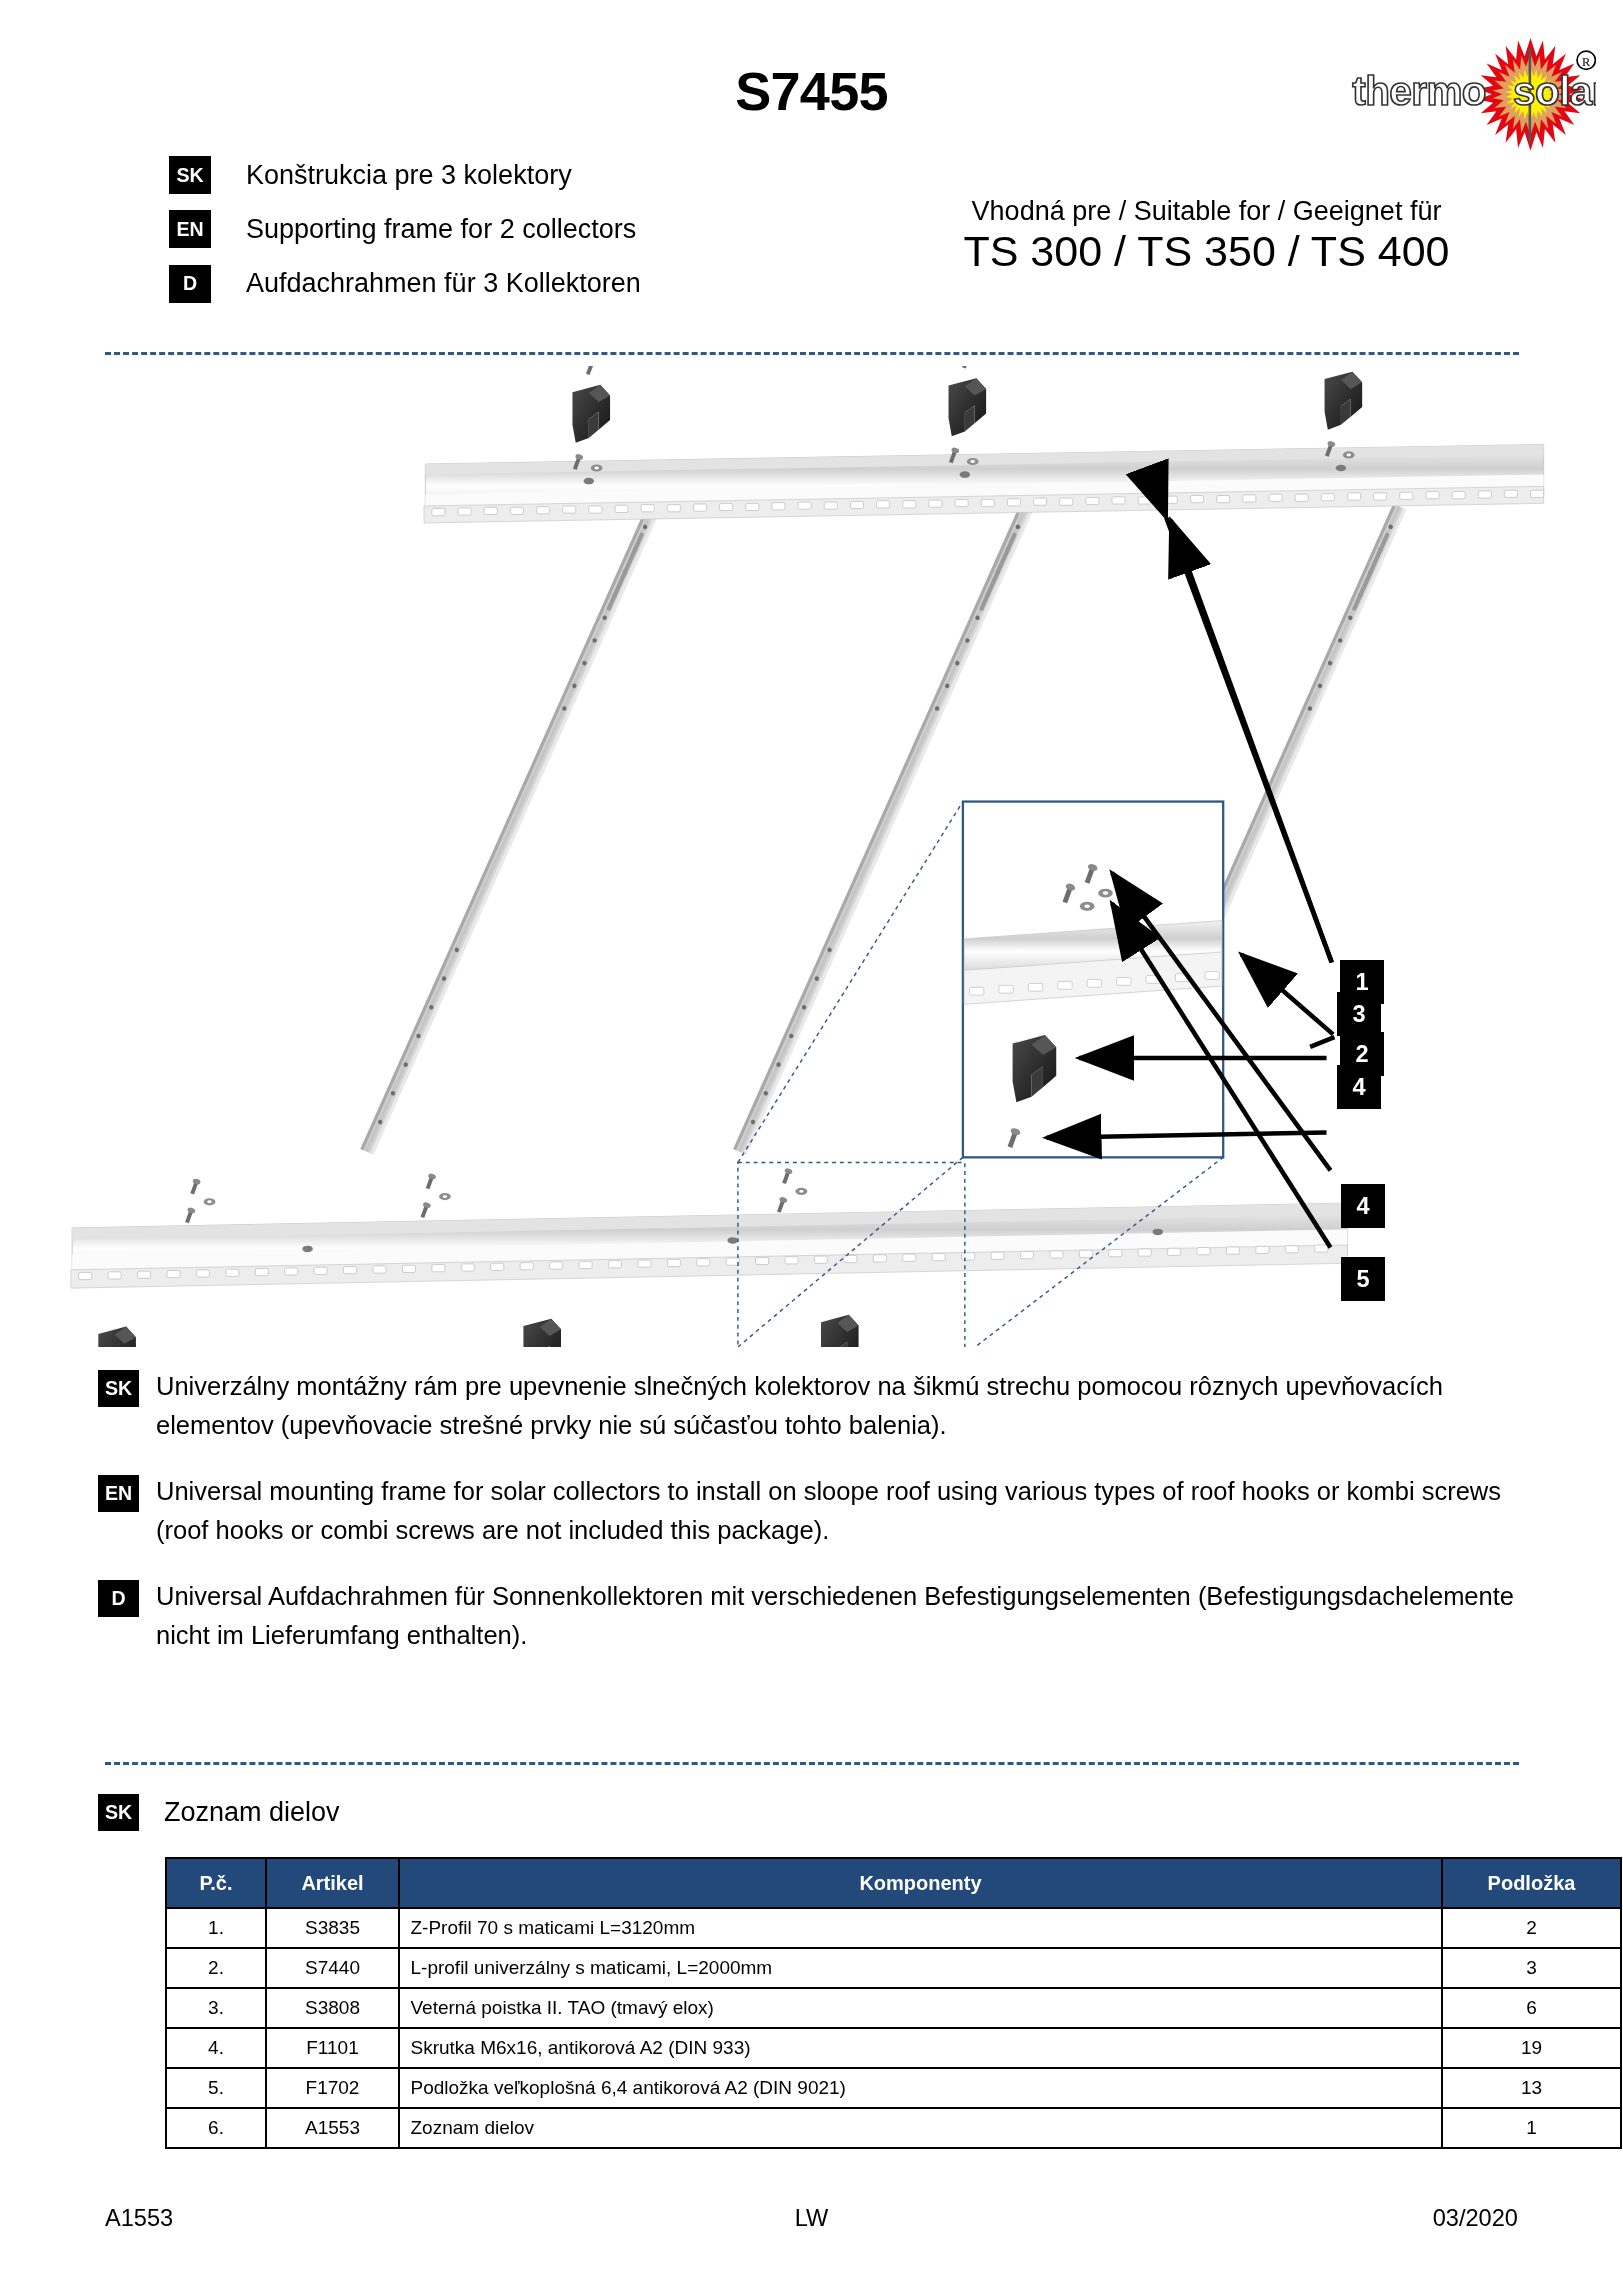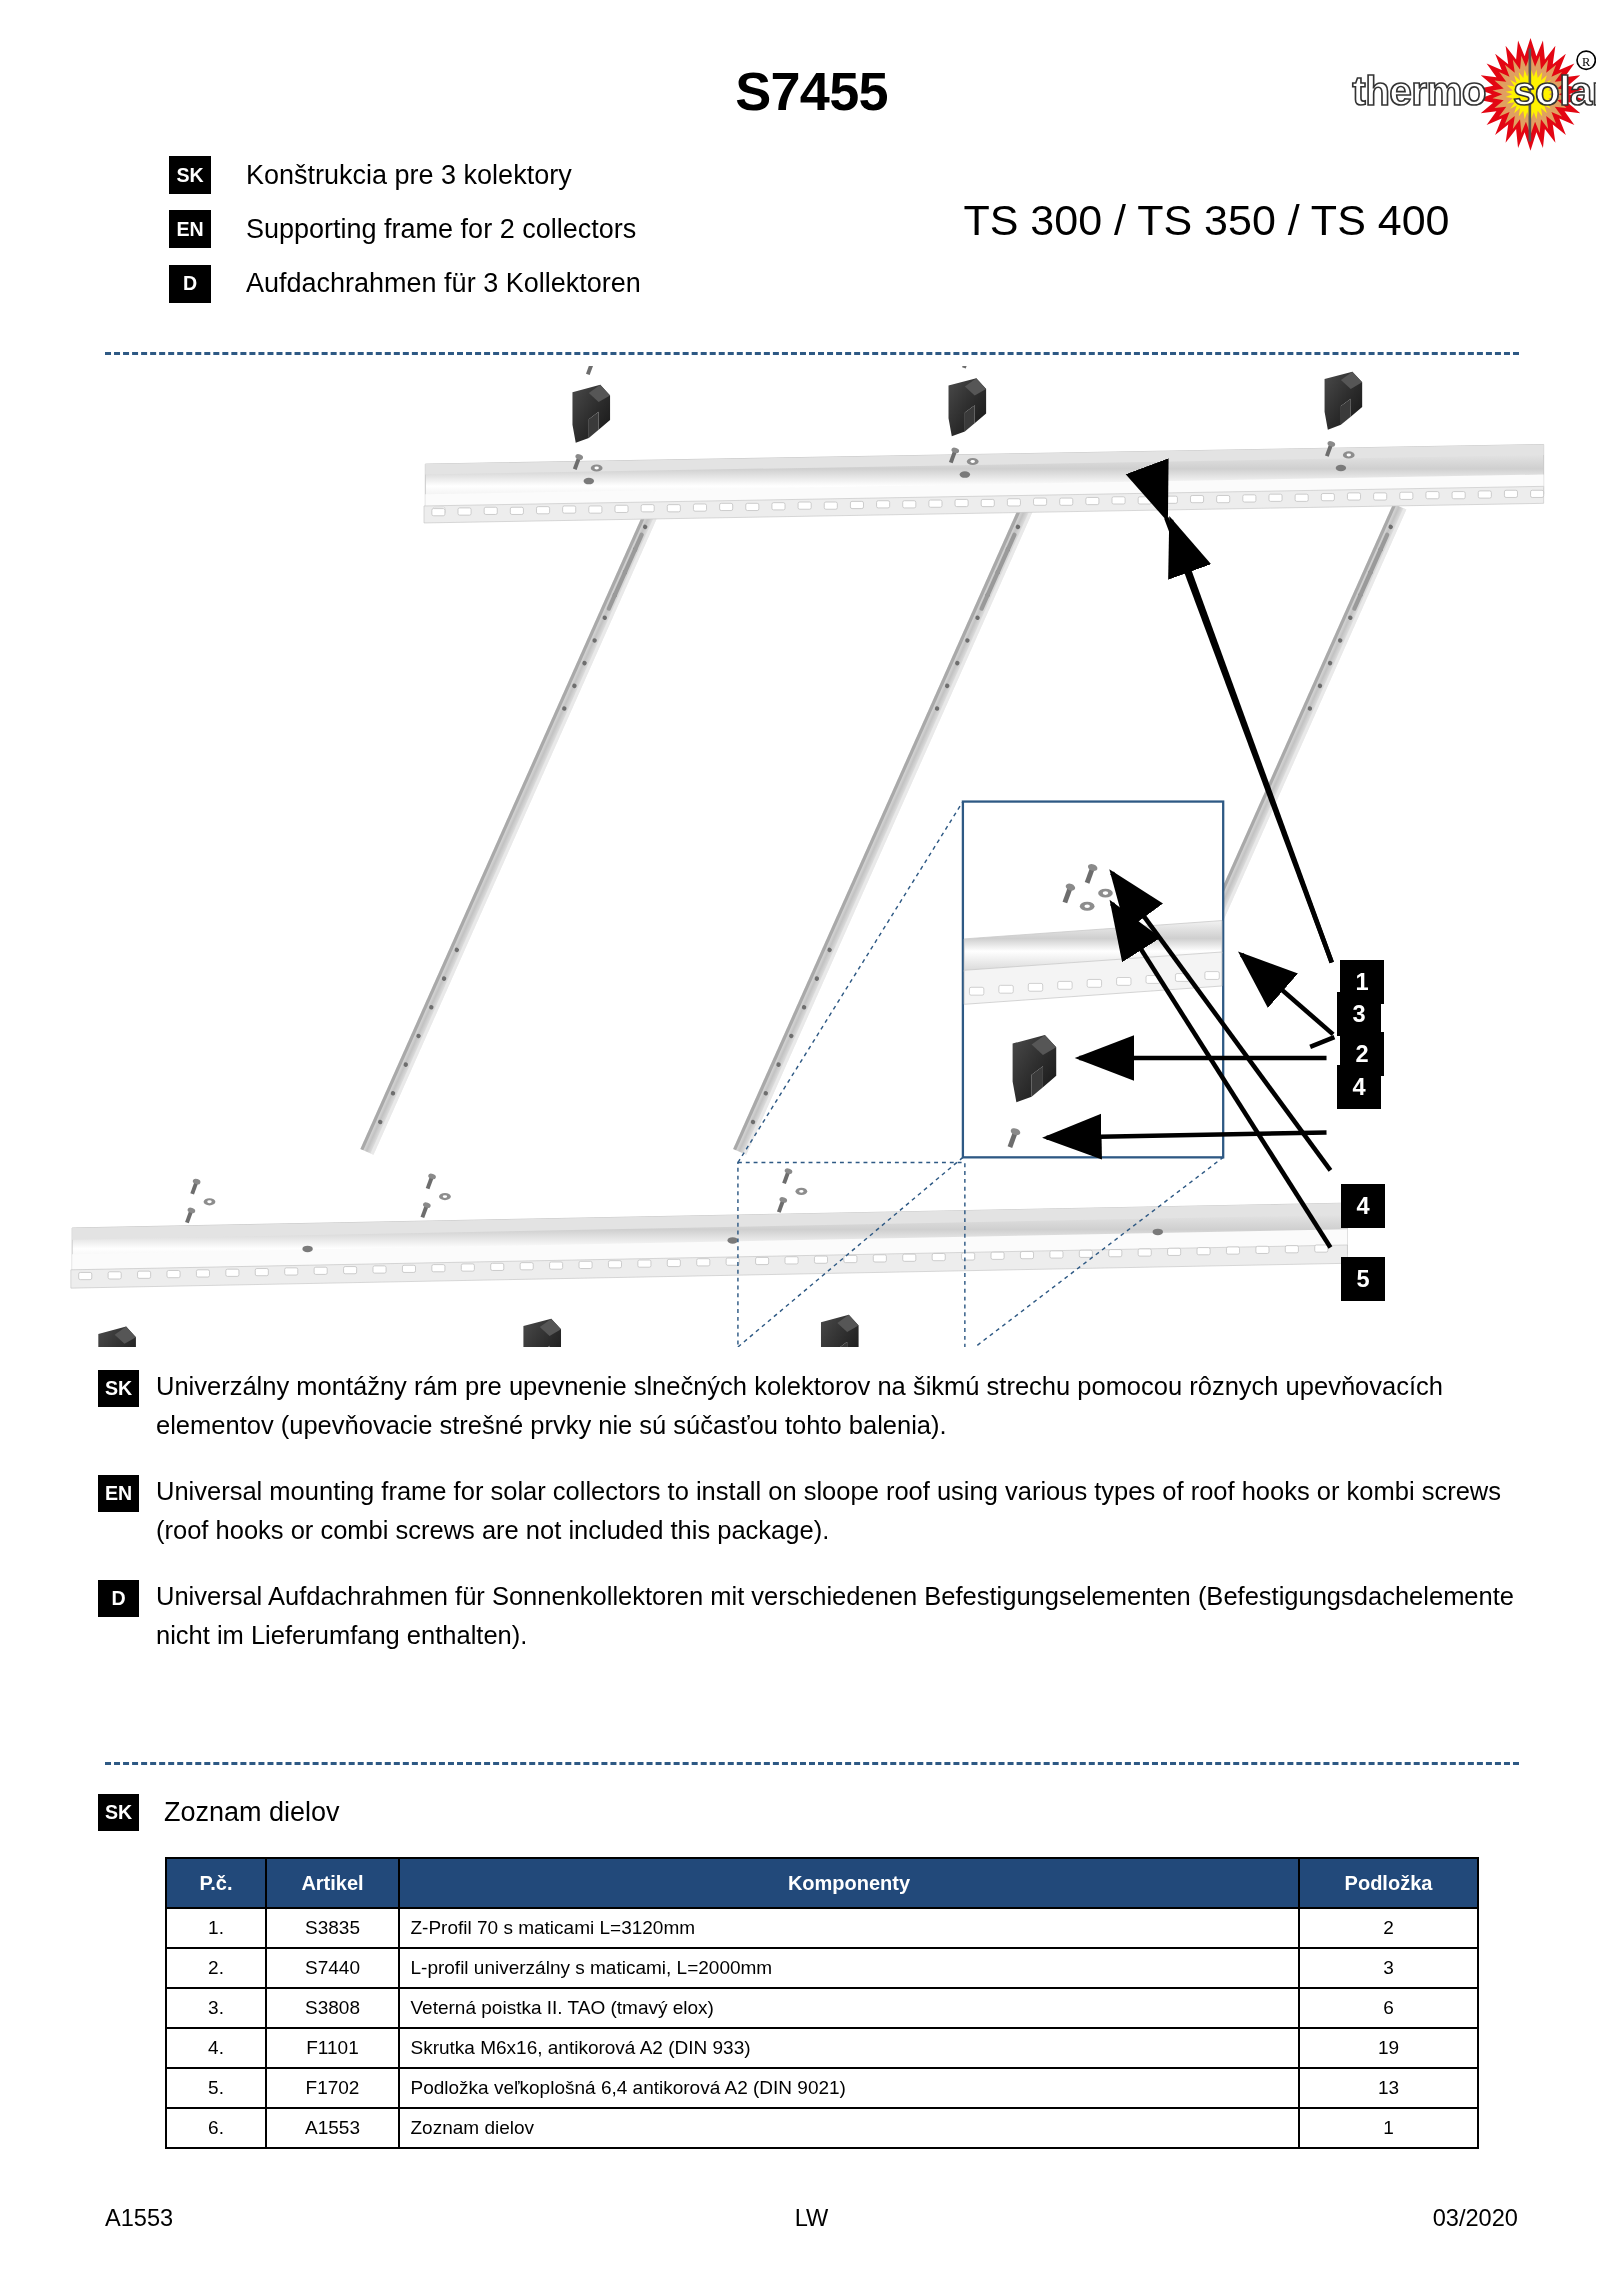--- a/index.html
+++ b/index.html
@@ -45,21 +45,21 @@
               display:flex;align-items:center;justify-content:center;
               font-size:19.6px;font-weight:bold;flex:0 0 auto;margin-top:2.6px;}
   .desc-body{margin-left:17px;font-size:25.5px;line-height:1.52;}
   .desc-body b{font-weight:normal;}
 
   
   .zoznam{position:absolute;left:98px;top:1794px;display:flex;align-items:center;}
   .zoznam .lang-badge{width:41px;height:37px;}
   .zoznam-text{margin-left:25px;font-size:27px;}
 
-  .parts-table{position:absolute;left:165px;top:1857px;width:1314px;
+  .parts-table{position:absolute;left:165px;top:1857px;width:1457px;
                border-collapse:collapse;}
   .parts-table th,.parts-table td{border:2px solid #000;padding:0 10.5px;
                                   font-size:19px;height:38px;}
   .parts-table thead th{background:#22497A;color:#fff;font-weight:bold;
                         text-align:center;height:48px;font-size:20px;}
   .col-pc{width:77px;text-align:center;}
   .col-art{width:110px;text-align:center;margin-left:44px;}
   .col-kom{text-align:left;}
   .col-qty{width:156px;text-align:center;}
 
@@ -110,20 +110,21 @@
     <div class="lang-badge">EN</div>
     <div class="lang-text">Supporting frame for 2 collectors</div>
   </div>
   <div class="lang-row">
     <div class="lang-badge">D</div>
     <div class="lang-text">Aufdachrahmen für 3 Kollektoren</div>
   </div>
 </div>
 
 <div class="suitable-block">
+  <div class="suitable-label">Vhodná pre / Suitable for / Geeignet für</div>
   <div class="suitable-models">TS 300 / TS 350 / TS 400</div>
 </div>
 
 <div class="dash-div dash-top"></div>
 
 <div class="diagram">
   <svg viewBox="0 0 2481 1500" xmlns="http://www.w3.org/2000/svg">
     <defs>
       <linearGradient id="railGrad" x1="0" y1="0" x2="0" y2="1">
         <stop offset="0%" stop-color="#f2f2f2"></stop>

